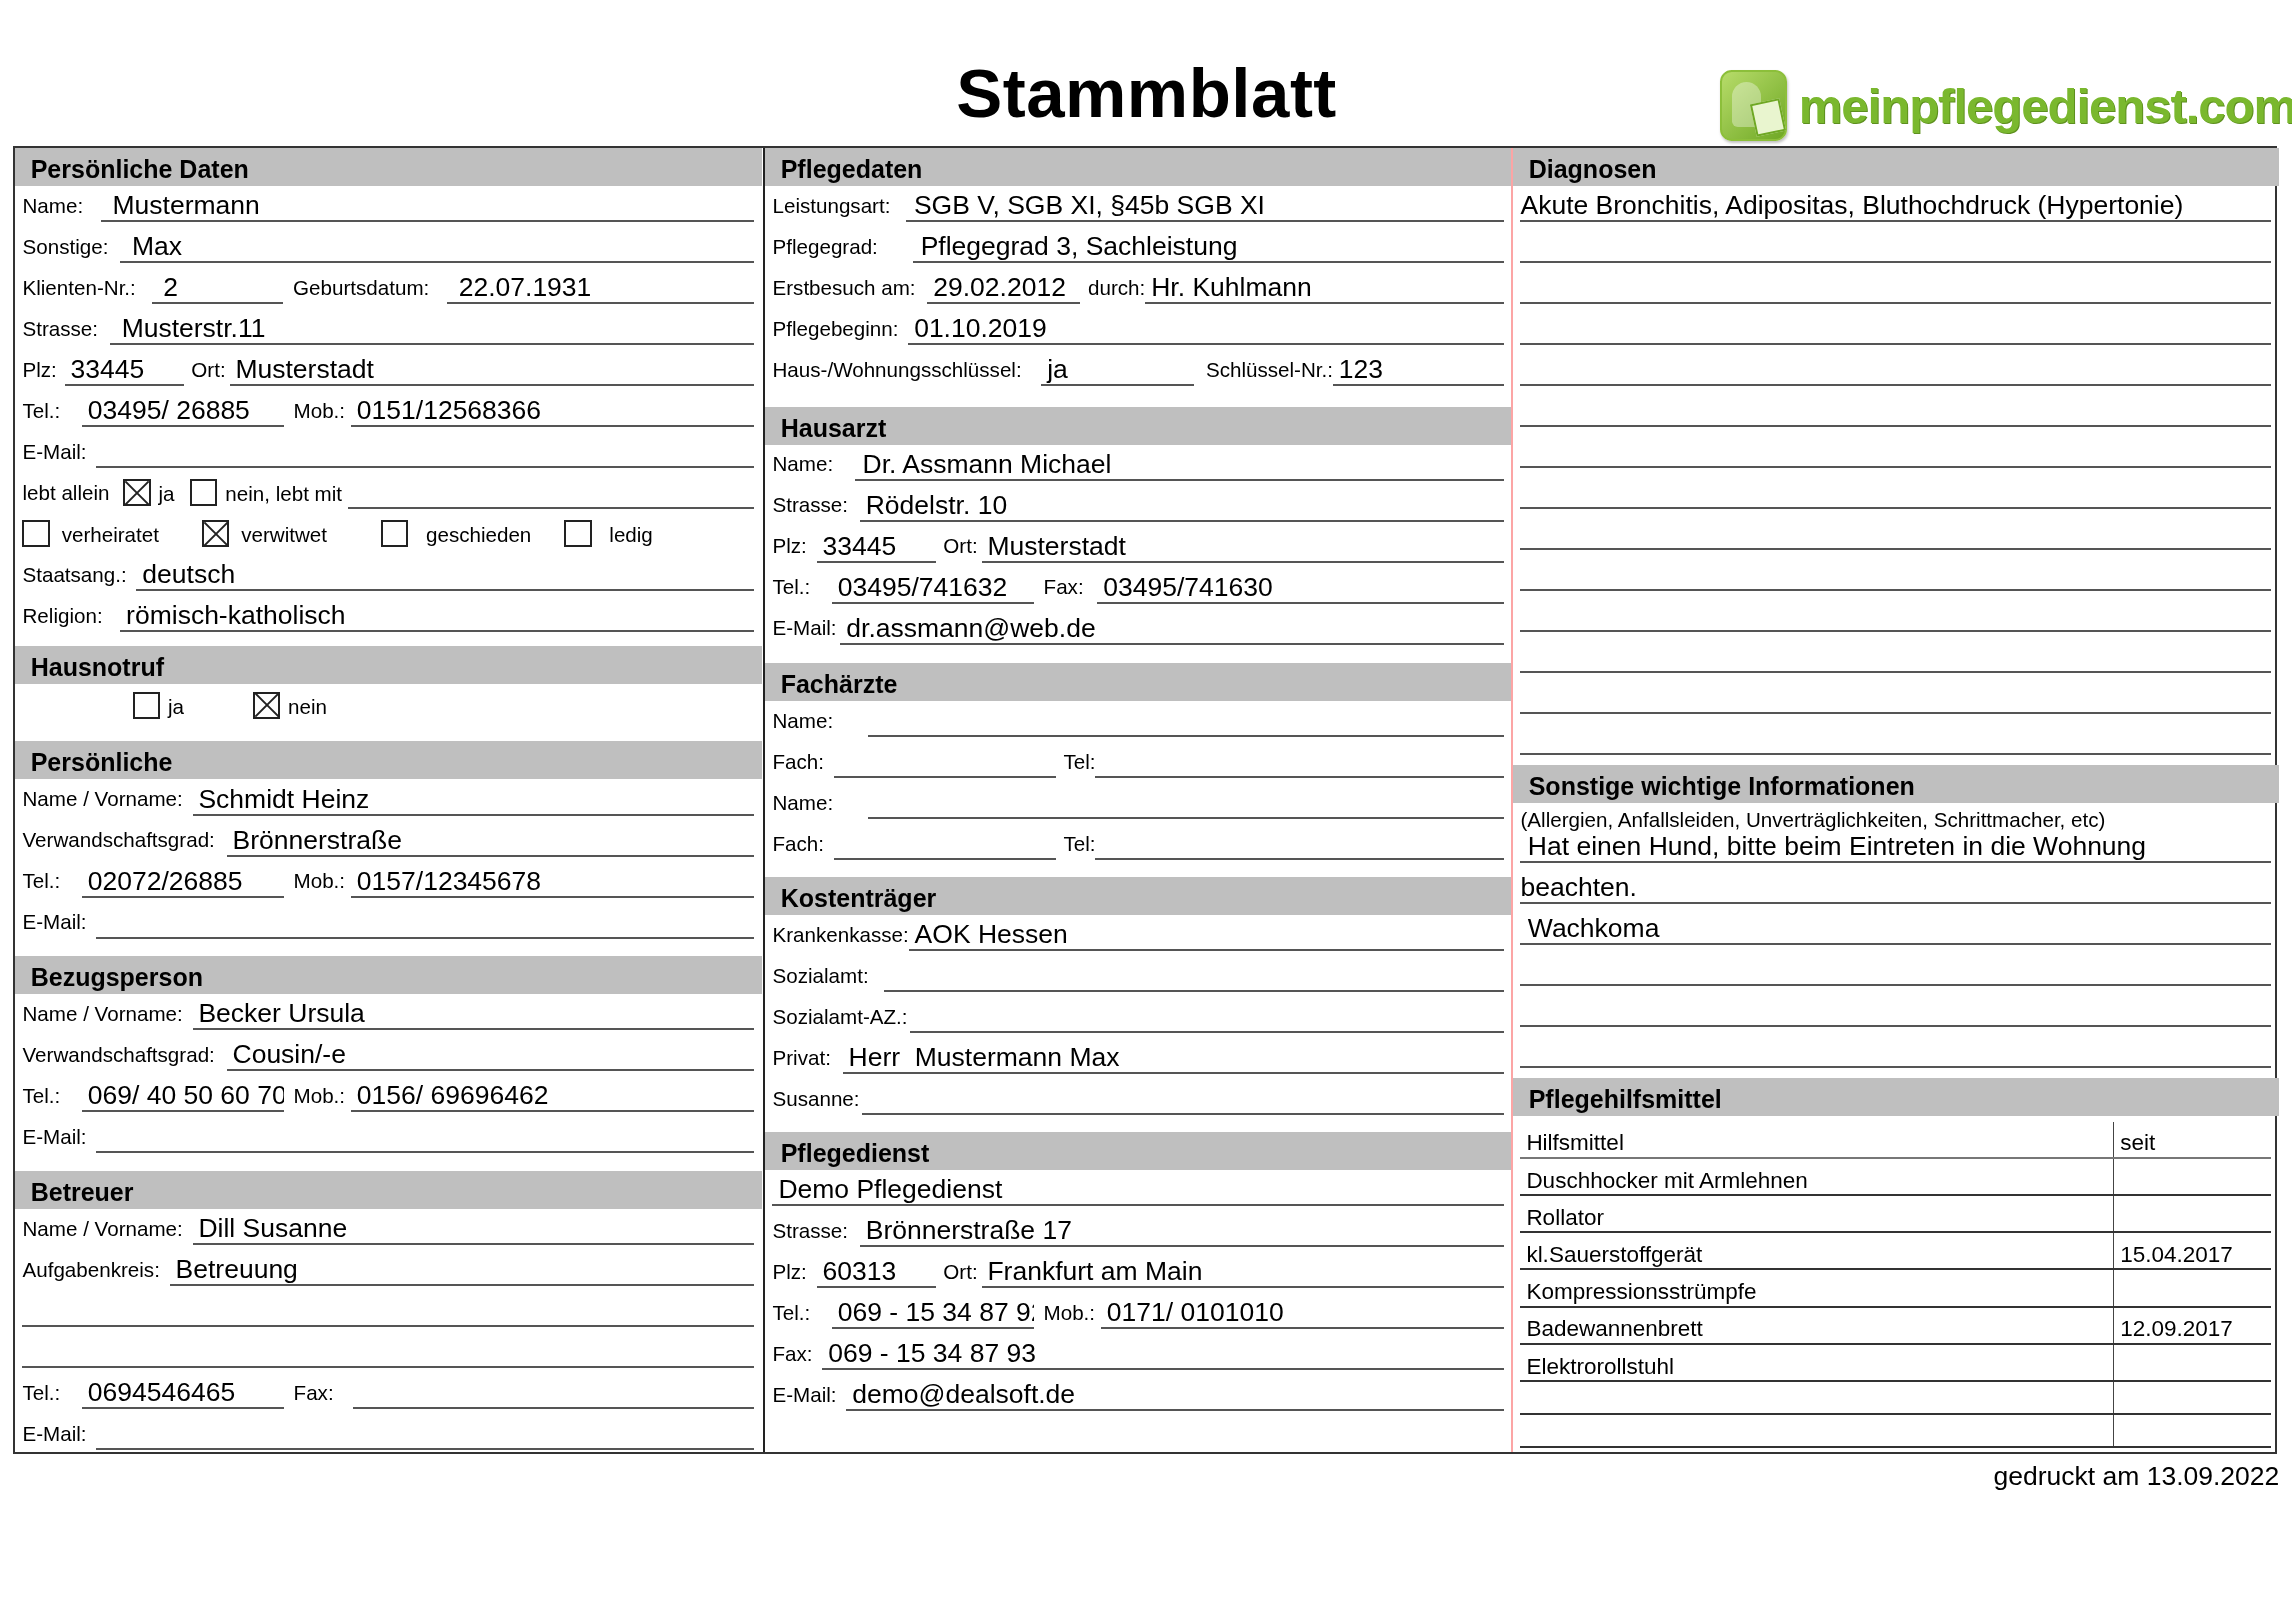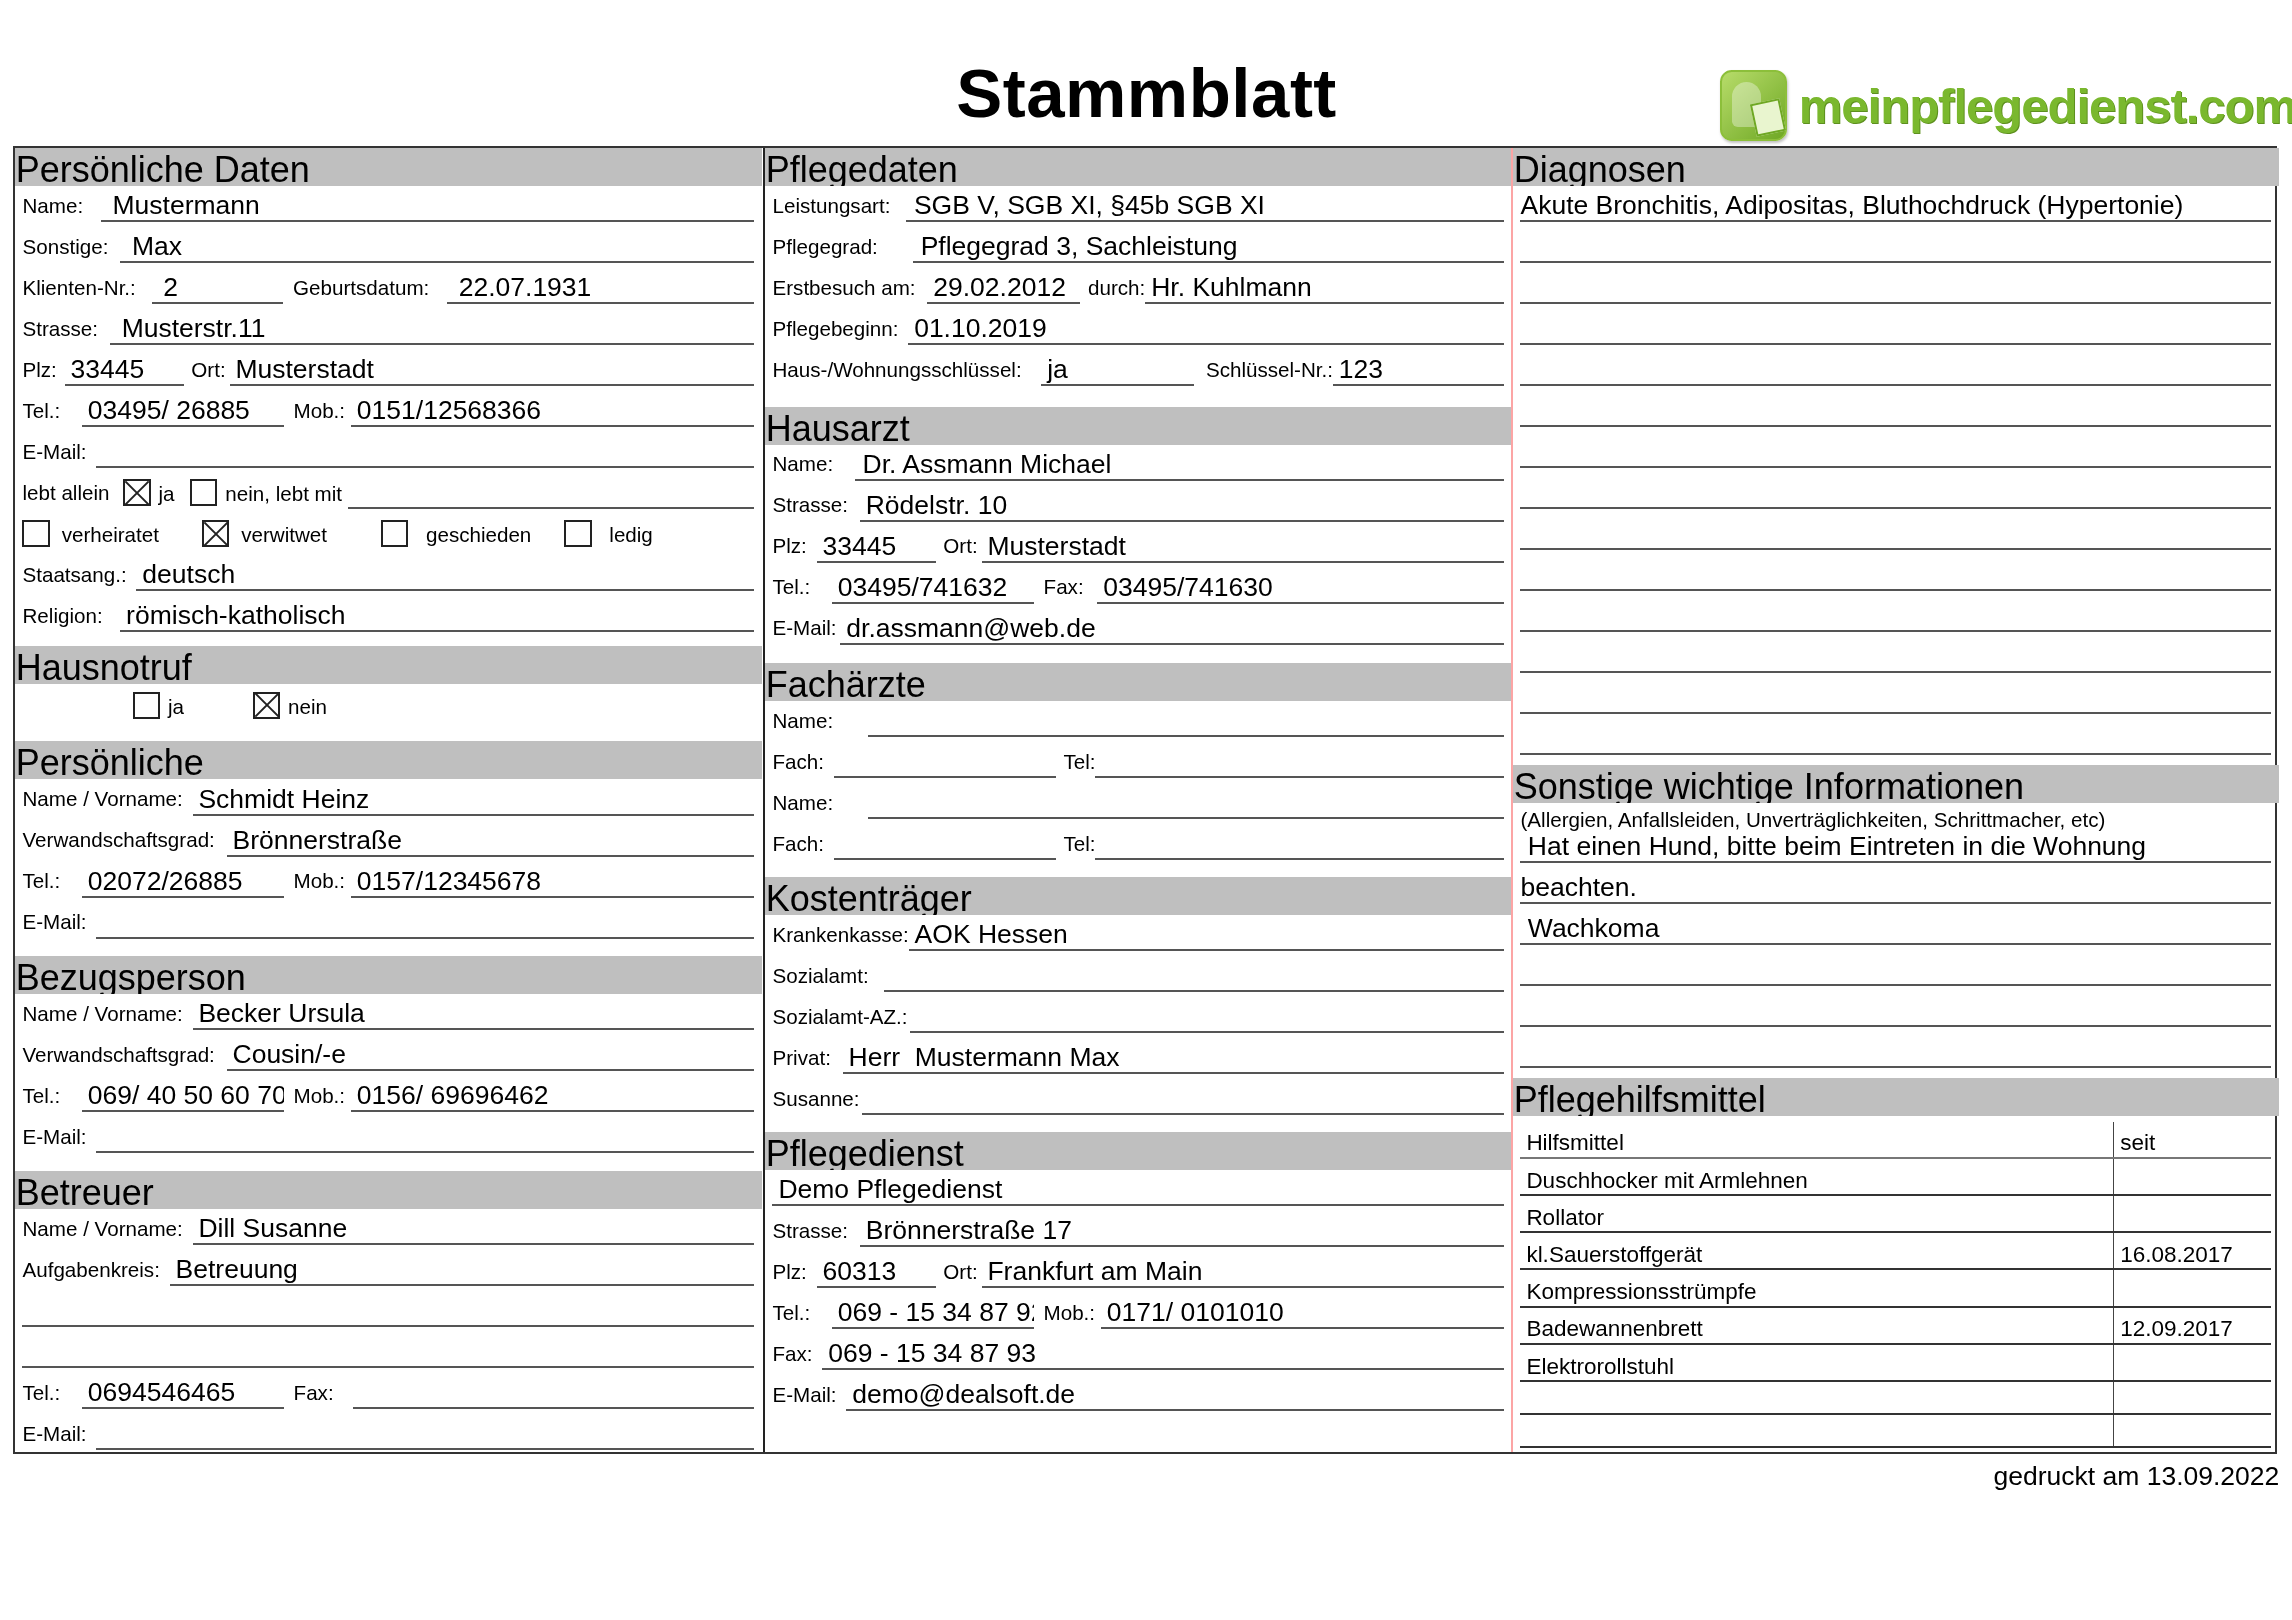--- a/index.html
+++ b/index.html
@@ -16,22 +16,22 @@
                border:2px solid #6fa824; transform:rotate(-12deg); }
   .logo-text { margin-left:11.8px; font-size:49px; font-weight:bold; color:#7ab82e;
                letter-spacing:-1px; text-shadow:1px 1px 0 #5d8f1f; }
 
   .frame { position:absolute; left:12.7px; top:146px; width:2264px; height:1308px;
            border:2px solid #333; box-sizing:border-box; }
   .col { position:absolute; top:0; bottom:0; }
   .col1 { left:0; width:747px; }
   .col2 { left:748px; width:747px; border-left:2px solid #222; }
   .col3 { left:1496px; width:766px; border-left:2px solid #fca5a5; }
-  .sec-h { height:38px; background:#bfbfbf; font-weight:normal; font-size:36px; line-height:43px;
-           padding-left:1px; box-sizing:border-box; white-space:nowrap; overflow:hidden; }
+  .sec-h { height:38px; background:#bfbfbf; font-weight:bold; font-size:25px; line-height:43px;
+           padding-left:16px; box-sizing:border-box; white-space:nowrap; overflow:hidden; }
   .gap { height:9.8px; }
   .row { height:41px; position:relative; display:flex; align-items:flex-end; padding:0 7.8px 0 7.8px;
          box-sizing:border-box; white-space:nowrap; }
   .lbl { font-size:20.6px; line-height:25.5px; padding-bottom:8.8px; transform-origin:left bottom; flex:none; }
   .fld { position:relative; border-bottom:2px solid #555; height:29px; flex:1; margin-bottom:4.9px;
          font-size:26.5px; line-height:29px; padding-left:11.8px; overflow:hidden; }
   .fld.fixed { flex:none; }
   .fld.nopad { padding-left:0; }
   .sp { width:11.8px; flex:none; }
   .cb { width:27.4px; height:27.4px; border:2px solid #222; box-sizing:border-box; position:relative;
@@ -497,21 +497,21 @@
       <tr>
         <td>Duschhocker mit Armlehnen</td>
         <td class="seit"></td>
       </tr>
       <tr>
         <td>Rollator</td>
         <td class="seit"></td>
       </tr>
       <tr>
         <td>kl.Sauerstoffgerät</td>
-        <td class="seit">16.08.2017</td>
+        <td class="seit">15.04.2017</td>
       </tr>
       <tr>
         <td>Kompressionsstrümpfe</td>
         <td class="seit"></td>
       </tr>
       <tr>
         <td>Badewannenbrett</td>
         <td class="seit">12.09.2017</td>
       </tr>
       <tr>

